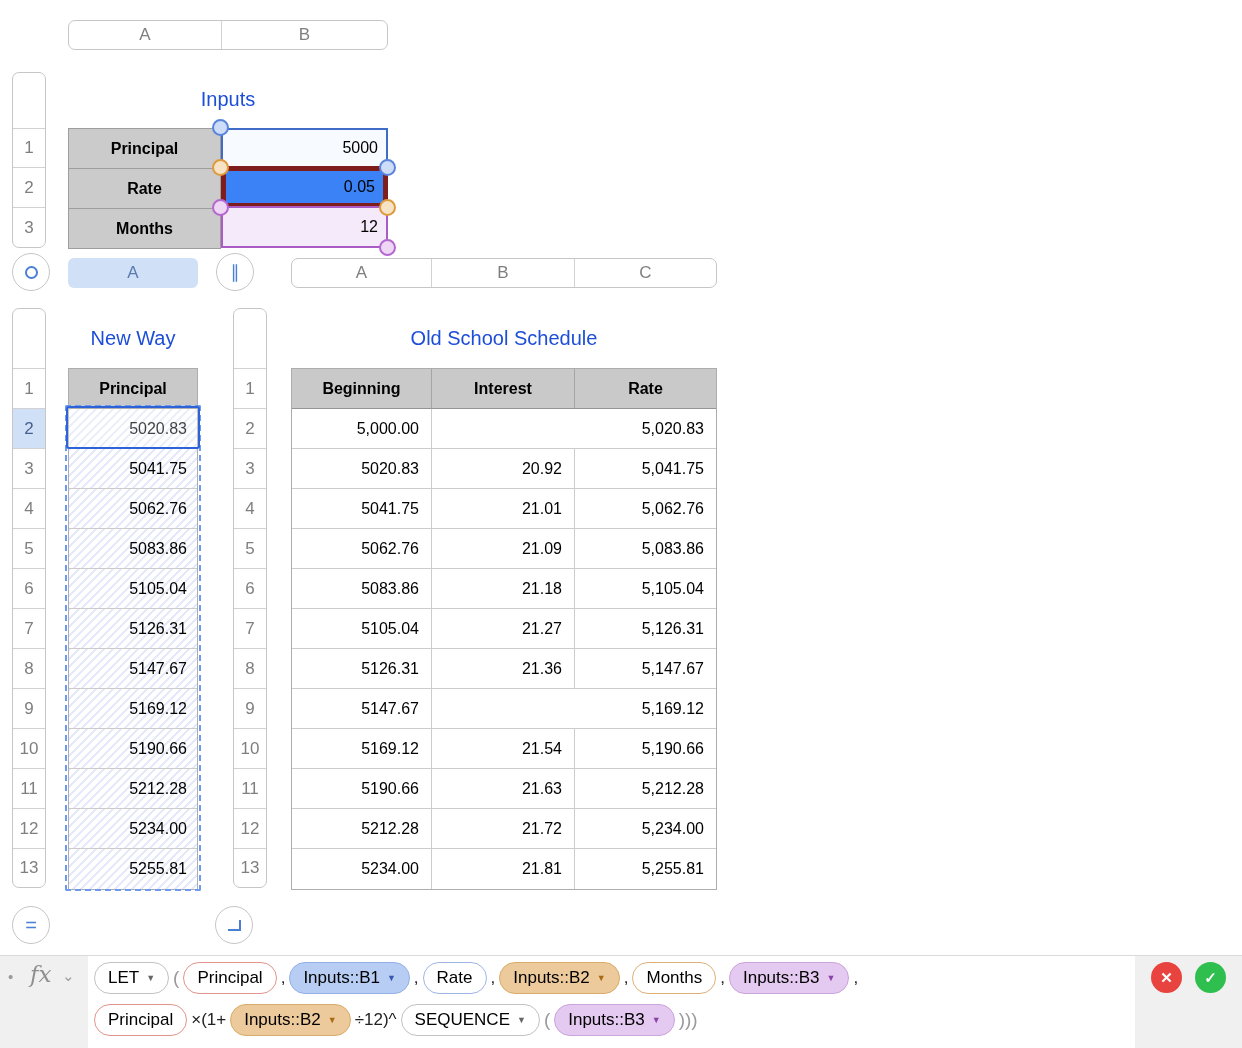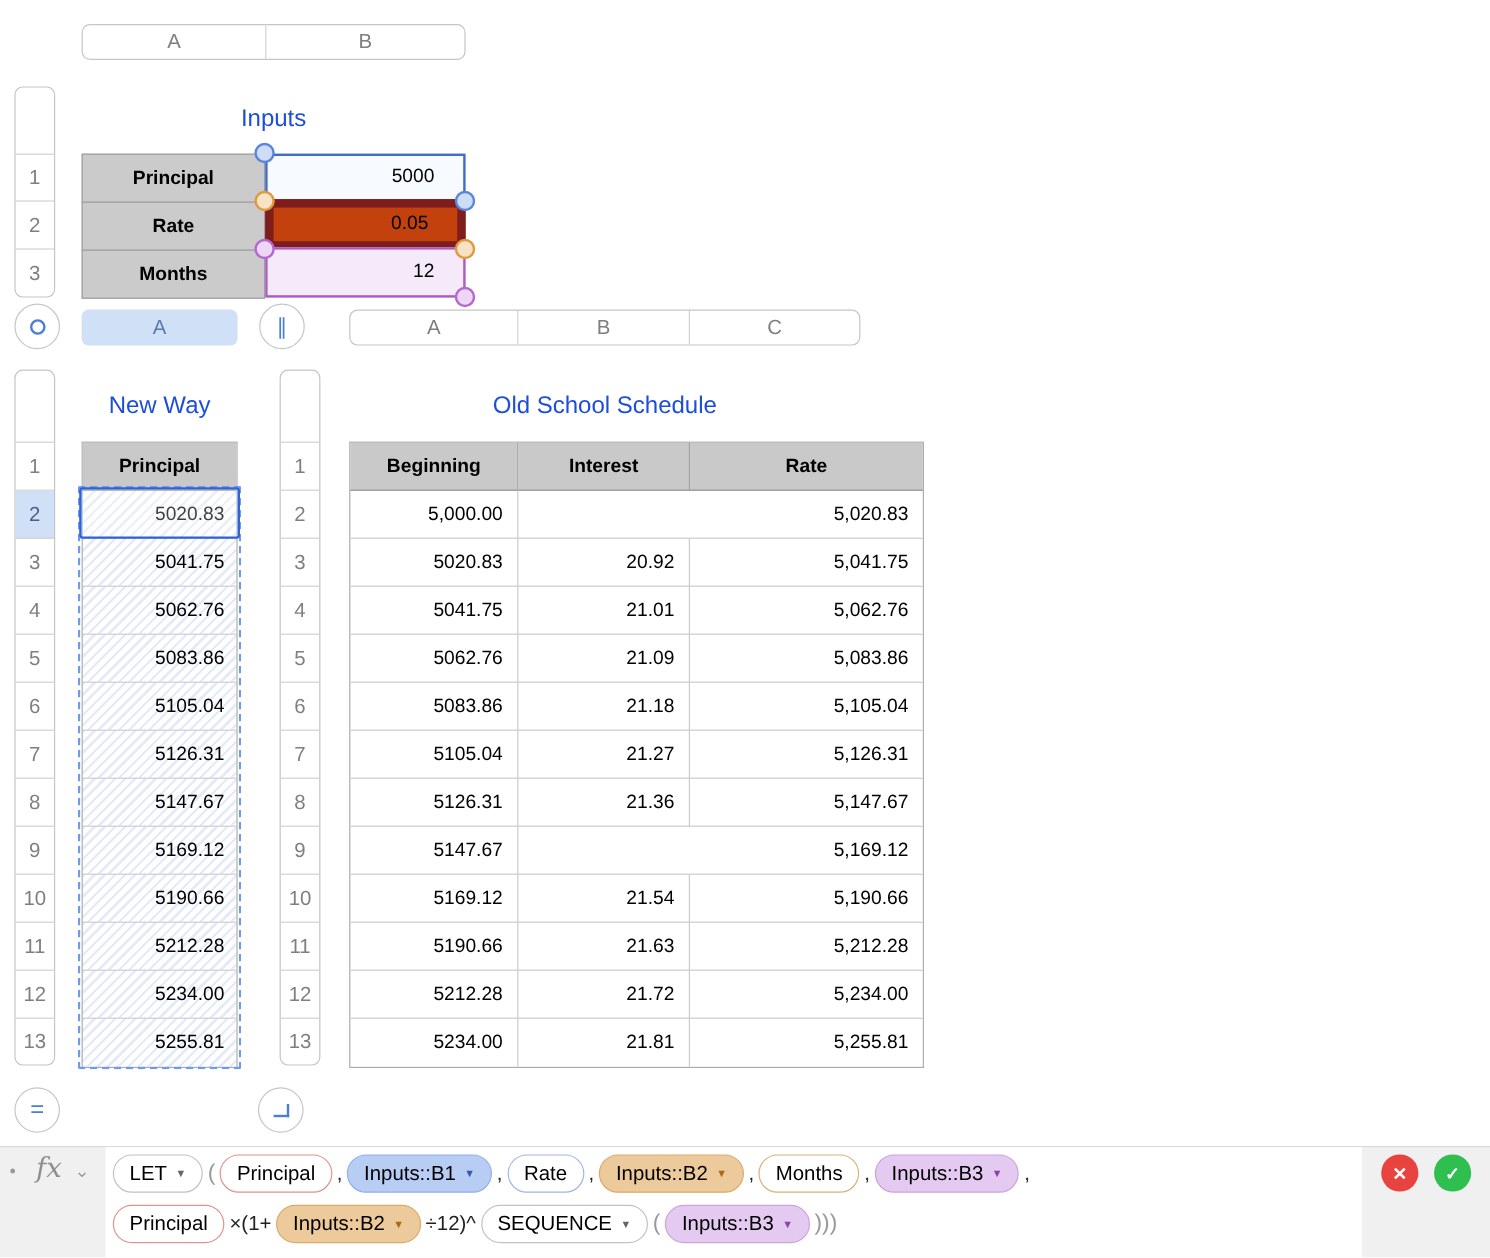--- a/index.html
+++ b/index.html
@@ -16,23 +16,23 @@
   .rowcell.sel { background:#cfe0f7; color:#47618e; }
   .coltab { position:absolute; display:flex; align-items:center; justify-content:center; background:#cfe0f7; border-radius:6px; font-size:17px; color:#5a7ab0; }
 
   
   .tbl-title { position:absolute; text-align:center; font-size:20px; font-weight:500; color:#1d4ed8; }
 
   
   #inputs-table { position:absolute; left:68px; top:128px; width:320px; }
   .inp-row { display:flex; height:40px; }
   .inp-label { width:153px; background:#cbcbcb; border:1px solid #9e9e9e; margin-bottom:-1px; display:flex; align-items:center; justify-content:center; font-weight:bold; font-size:16px; }
-  .inp-val { width:167px; display:flex; align-items:center; justify-content:flex-end; padding-right:24px; font-size:16px; }
+  .inp-val { width:167px; display:flex; align-items:center; justify-content:flex-end; padding-right:8px; font-size:16px; }
   .inp-val.b1 { border:2px solid #3f6cc8; background:#f7faff; }
-  .inp-val.b2 { border:7px solid #7f1d1d; background:#c2410c; margin-top:-2px; }
+  .inp-val.b2 { border:5px solid #7f1d1d; background:#3b82f6; margin-top:-2px; }
   .inp-val.b3 { border:2px solid #ab5cc4; background:#f5eafa; margin-top:-2px; }
 
   .handle { position:absolute; width:17px; height:17px; border-radius:50%; }
   .handle.blue { border:2px solid #5b85dd; background:#cdddf8; }
   .handle.orange { border:2px solid #e09a3e; background:#f6e2c4; }
   .handle.purple { border:2px solid #b468cf; background:#eed7f5; }
 
   
   .circle-btn { position:absolute; width:38px; height:38px; border-radius:50%; background:#fff; border:1.5px solid #c6c6c6; display:flex; align-items:center; justify-content:center; color:#4a7fd6; font-size:18px; }
   .corner-glyph { width:13px; height:11px; border-right:2px solid #4a7fd6; border-bottom:2px solid #4a7fd6; }
@@ -40,21 +40,21 @@
   
   #newway-table { position:absolute; left:68px; top:368px; width:130px; border:1px solid #adadad; background:#fff; }
   .nw-hdr { height:40px; background:#c9c9c9; border-bottom:1px solid #949494; display:flex; align-items:center; justify-content:center; font-weight:bold; font-size:16px; }
   .nw-cell { height:40px; border-bottom:1px solid #cccccc; display:flex; align-items:center; justify-content:flex-end; padding-right:10px; font-size:16px;
     background:repeating-linear-gradient(135deg, rgba(122,152,226,0.20) 0px, rgba(122,152,226,0.20) 2px, rgba(255,255,255,0) 2px, rgba(255,255,255,0) 6px); }
   .nw-cell:last-child { border-bottom:none; }
   #newway-range-border { position:absolute; left:65px; top:405px; width:136px; height:486px; border:2px dashed #6d9aee; border-radius:2px; pointer-events:none; }
   #newway-active-cell { position:absolute; left:66px; top:406px; width:134px; height:43px; border:2px solid #2e62d9; border-radius:3px; pointer-events:none; background:rgba(255,255,255,0.25); }
 
   
-  #oldschool-table { position:absolute; left:291px; top:368px; width:479px; border:1px solid #adadad; background:#fff; }
+  #oldschool-table { position:absolute; left:291px; top:368px; width:426px; border:1px solid #adadad; background:#fff; }
   .os-row { display:flex; height:40px; }
   .os-row .c1 { width:140px; } .os-row .c2 { width:143px; } .os-row .c3 { flex:1; }
   .os-hcell { background:#c9c9c9; border-right:1px solid #a5a5a5; border-bottom:1px solid #949494; display:flex; align-items:center; justify-content:center; font-weight:bold; font-size:16px; }
   .os-hcell:last-child { border-right:none; }
   .os-cell { border-right:1px solid #cccccc; border-bottom:1px solid #cccccc; display:flex; align-items:center; justify-content:flex-end; padding-right:12px; font-size:16px; }
   .os-cell:last-child { border-right:none; }
   .os-row:last-child .os-cell { border-bottom:none; }
 
   
   #formula-bar { position:absolute; left:0; top:955px; width:1242px; height:93px; background:#f0f0f0; border-top:1px solid #dadada; }

